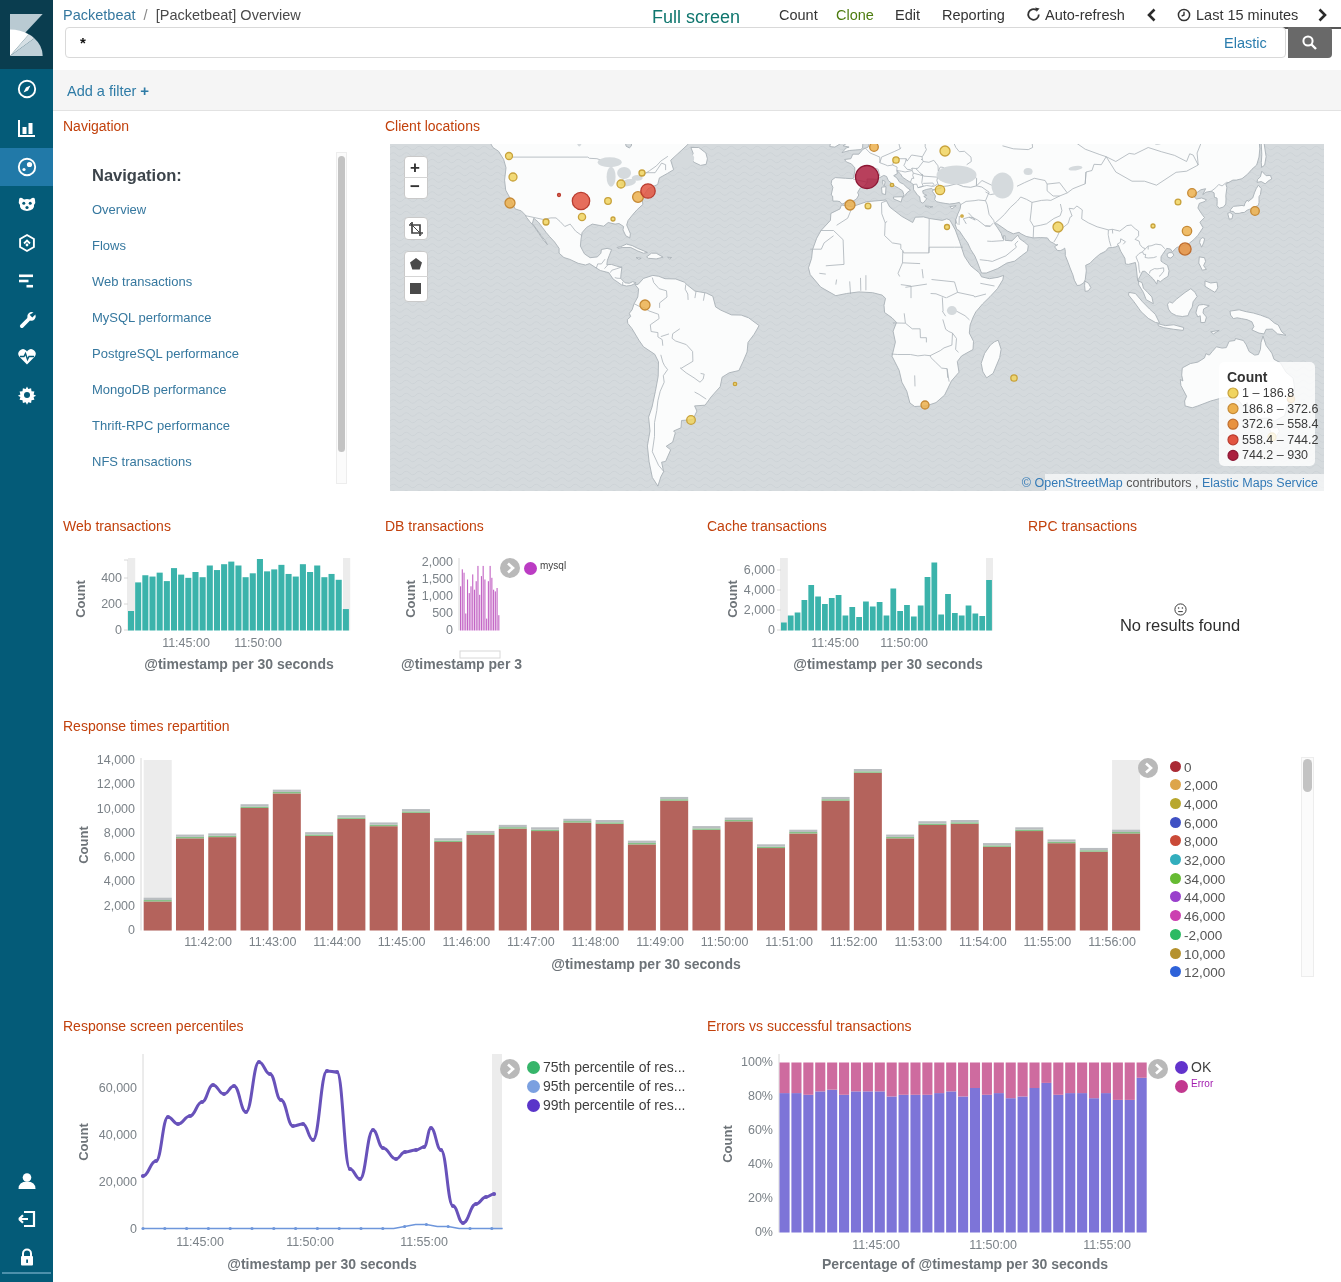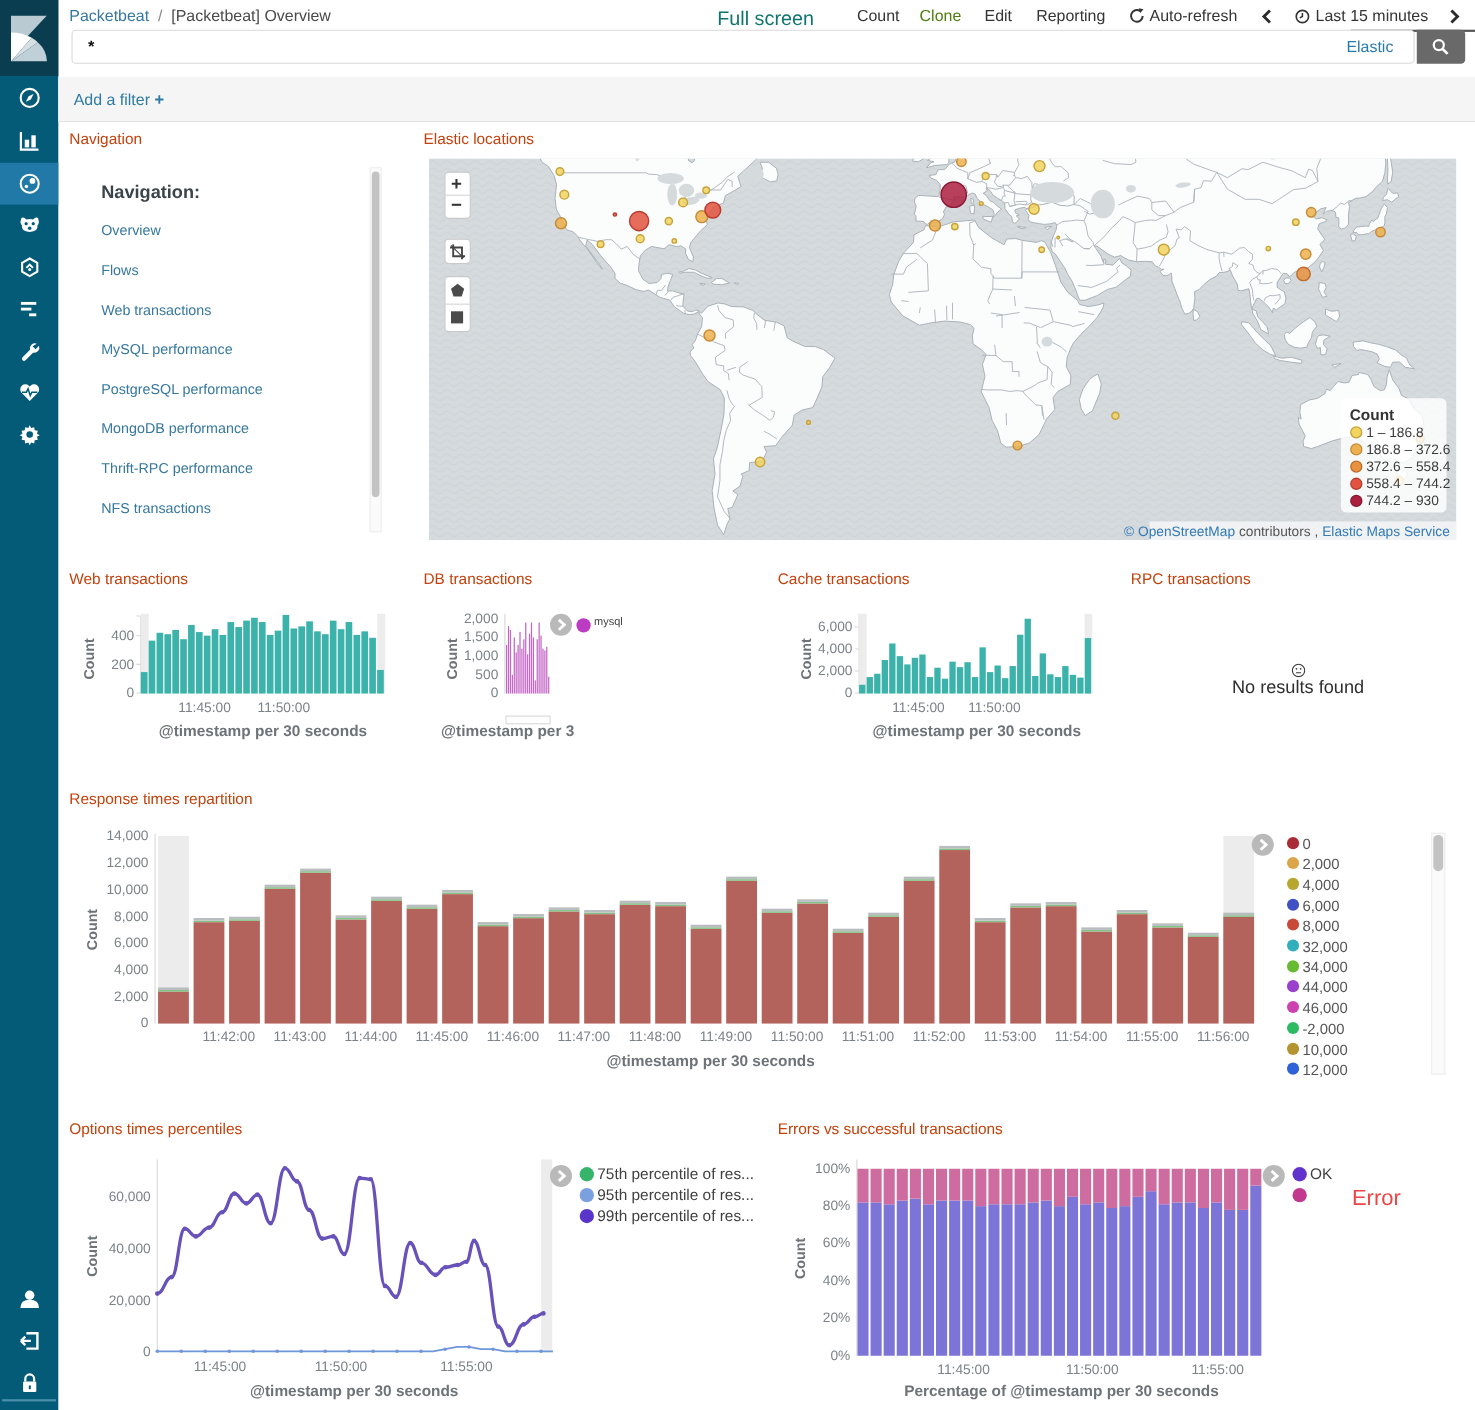--- a/index.html
+++ b/index.html
@@ -103,27 +103,27 @@
 <div class="abs" style="left:80px;top:34px;font-size:15px;font-weight:bold;color:#111">*</div>
 <div class="abs" style="left:1224px;top:35px;font-size:14.5px;color:#2a7cad">Elastic</div>
 <div class="abs" style="left:1288px;top:27px;width:44px;height:31px;background:#696969;border-radius:0 4px 4px 0"></div>
 <svg class="abs" style="left:1301px;top:34px" width="17" height="17" viewBox="0 0 17 17">
       <circle cx="7" cy="7" r="4.6" stroke="#fff" stroke-width="2" fill="none"></circle>
       <path d="M10.5,10.5 L15,15" stroke="#fff" stroke-width="2.4"></path>
     </svg>
 <div class="abs" style="left:53px;top:70px;width:1288px;height:41px;background:#f5f5f5;border-bottom:1px solid #e2e2e2"></div>
 <div class="abs" style="left:67px;top:82px;font-size:14.5px;color:#2e7ba6">Add a filter <span style="font-weight:bold;font-size:15px">+</span></div>
 <div class="ptitle" style="left:63px;top:118px">Navigation</div>
-<div class="ptitle" style="left:385px;top:118px">Elastic locations</div>
+<div class="ptitle" style="left:385px;top:118px">Client locations</div>
 <div class="ptitle" style="left:63px;top:518px">Web transactions</div>
 <div class="ptitle" style="left:385px;top:518px">DB transactions</div>
 <div class="ptitle" style="left:707px;top:518px">Cache transactions</div>
 <div class="ptitle" style="left:1028px;top:518px">RPC transactions</div>
 <div class="ptitle" style="left:63px;top:718px">Response times repartition</div>
-<div class="ptitle" style="left:63px;top:1018px">Options times percentiles</div>
+<div class="ptitle" style="left:63px;top:1018px">Response screen percentiles</div>
 <div class="ptitle" style="left:707px;top:1018px">Errors vs successful transactions</div>
 <div class="abs" style="left:92px;top:166px;font-size:16.5px;font-weight:bold;color:#3c444b">Navigation:</div>
 <div class="navlink" style="top:202px">Overview</div>
 <div class="navlink" style="top:238px">Flows</div>
 <div class="navlink" style="top:274px">Web transactions</div>
 <div class="navlink" style="top:310px">MySQL performance</div>
 <div class="navlink" style="top:346px">PostgreSQL performance</div>
 <div class="navlink" style="top:382px">MongoDB performance</div>
 <div class="navlink" style="top:418px">Thrift-RPC performance</div>
 <div class="navlink" style="top:454px">NFS transactions</div>
@@ -697,13 +697,13 @@
       <text x="407" y="209" font-size="12.5" fill="#7b8288" text-anchor="middle">11:55:00</text>
       <text x="265" y="229" font-size="14" font-weight="bold" fill="#6d7378" text-anchor="middle">Percentage of @timestamp per 30 seconds</text>
     </svg>
 <div class="abs" style="left:1148px;top:1059px;width:20px;height:20px;border-radius:50%;background:#b9b9b9"></div>
     <svg class="abs" style="left:1148px;top:1059px" width="20" height="20" viewBox="0 0 20 20">
       <path d="M8,5.5 L13,10 L8,14.5" stroke="#fff" stroke-width="2.6" fill="none"></path>
     </svg>
 <div class="abs" style="left:1175px;top:1061px;width:13px;height:13px;border-radius:50%;background:#6233cc"></div>
     <div class="abs" style="left:1191px;top:1059px;font-size:14px;color:#3f3f3f">OK</div>
 <div class="abs" style="left:1175px;top:1080px;width:13px;height:13px;border-radius:50%;background:#c2388f"></div>
-    <div class="abs" style="left:1229px;top:1078px;font-size:20px;color:#ef4444">Error</div>
+    <div class="abs" style="left:1191px;top:1078px;font-size:10px;color:#a21caf">Error</div>
 </div>
 </body></html>

